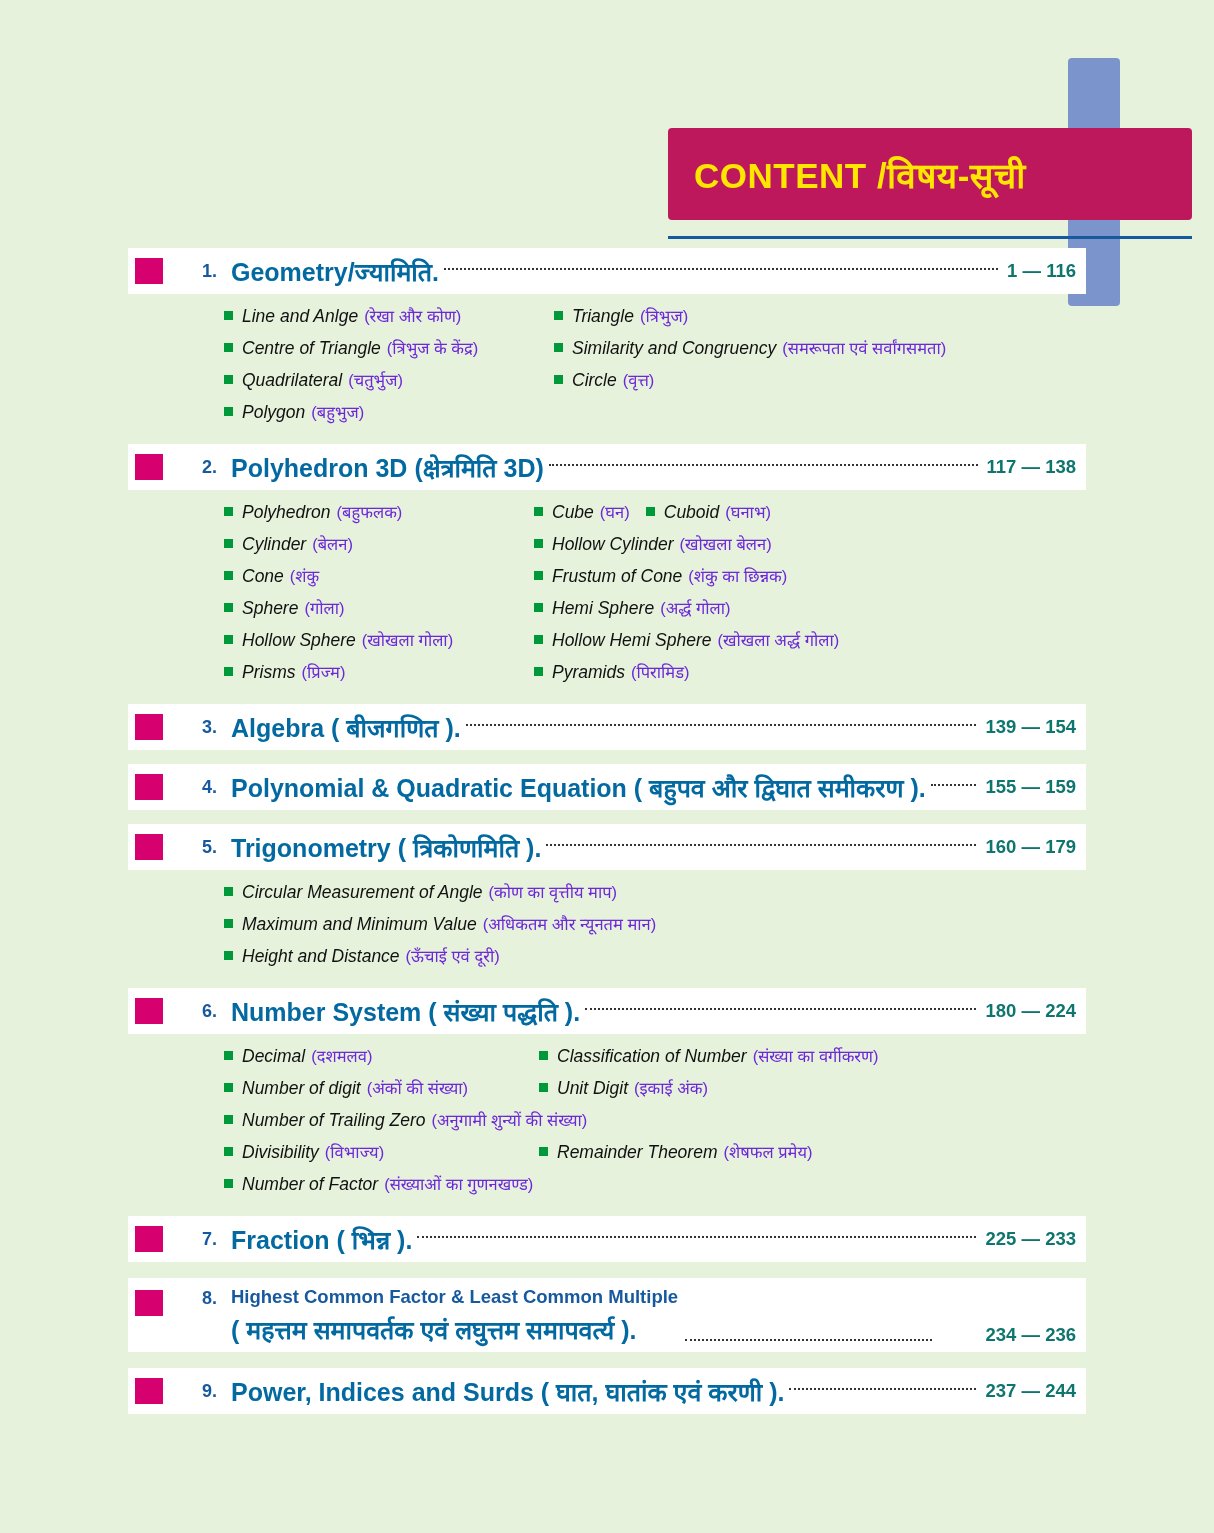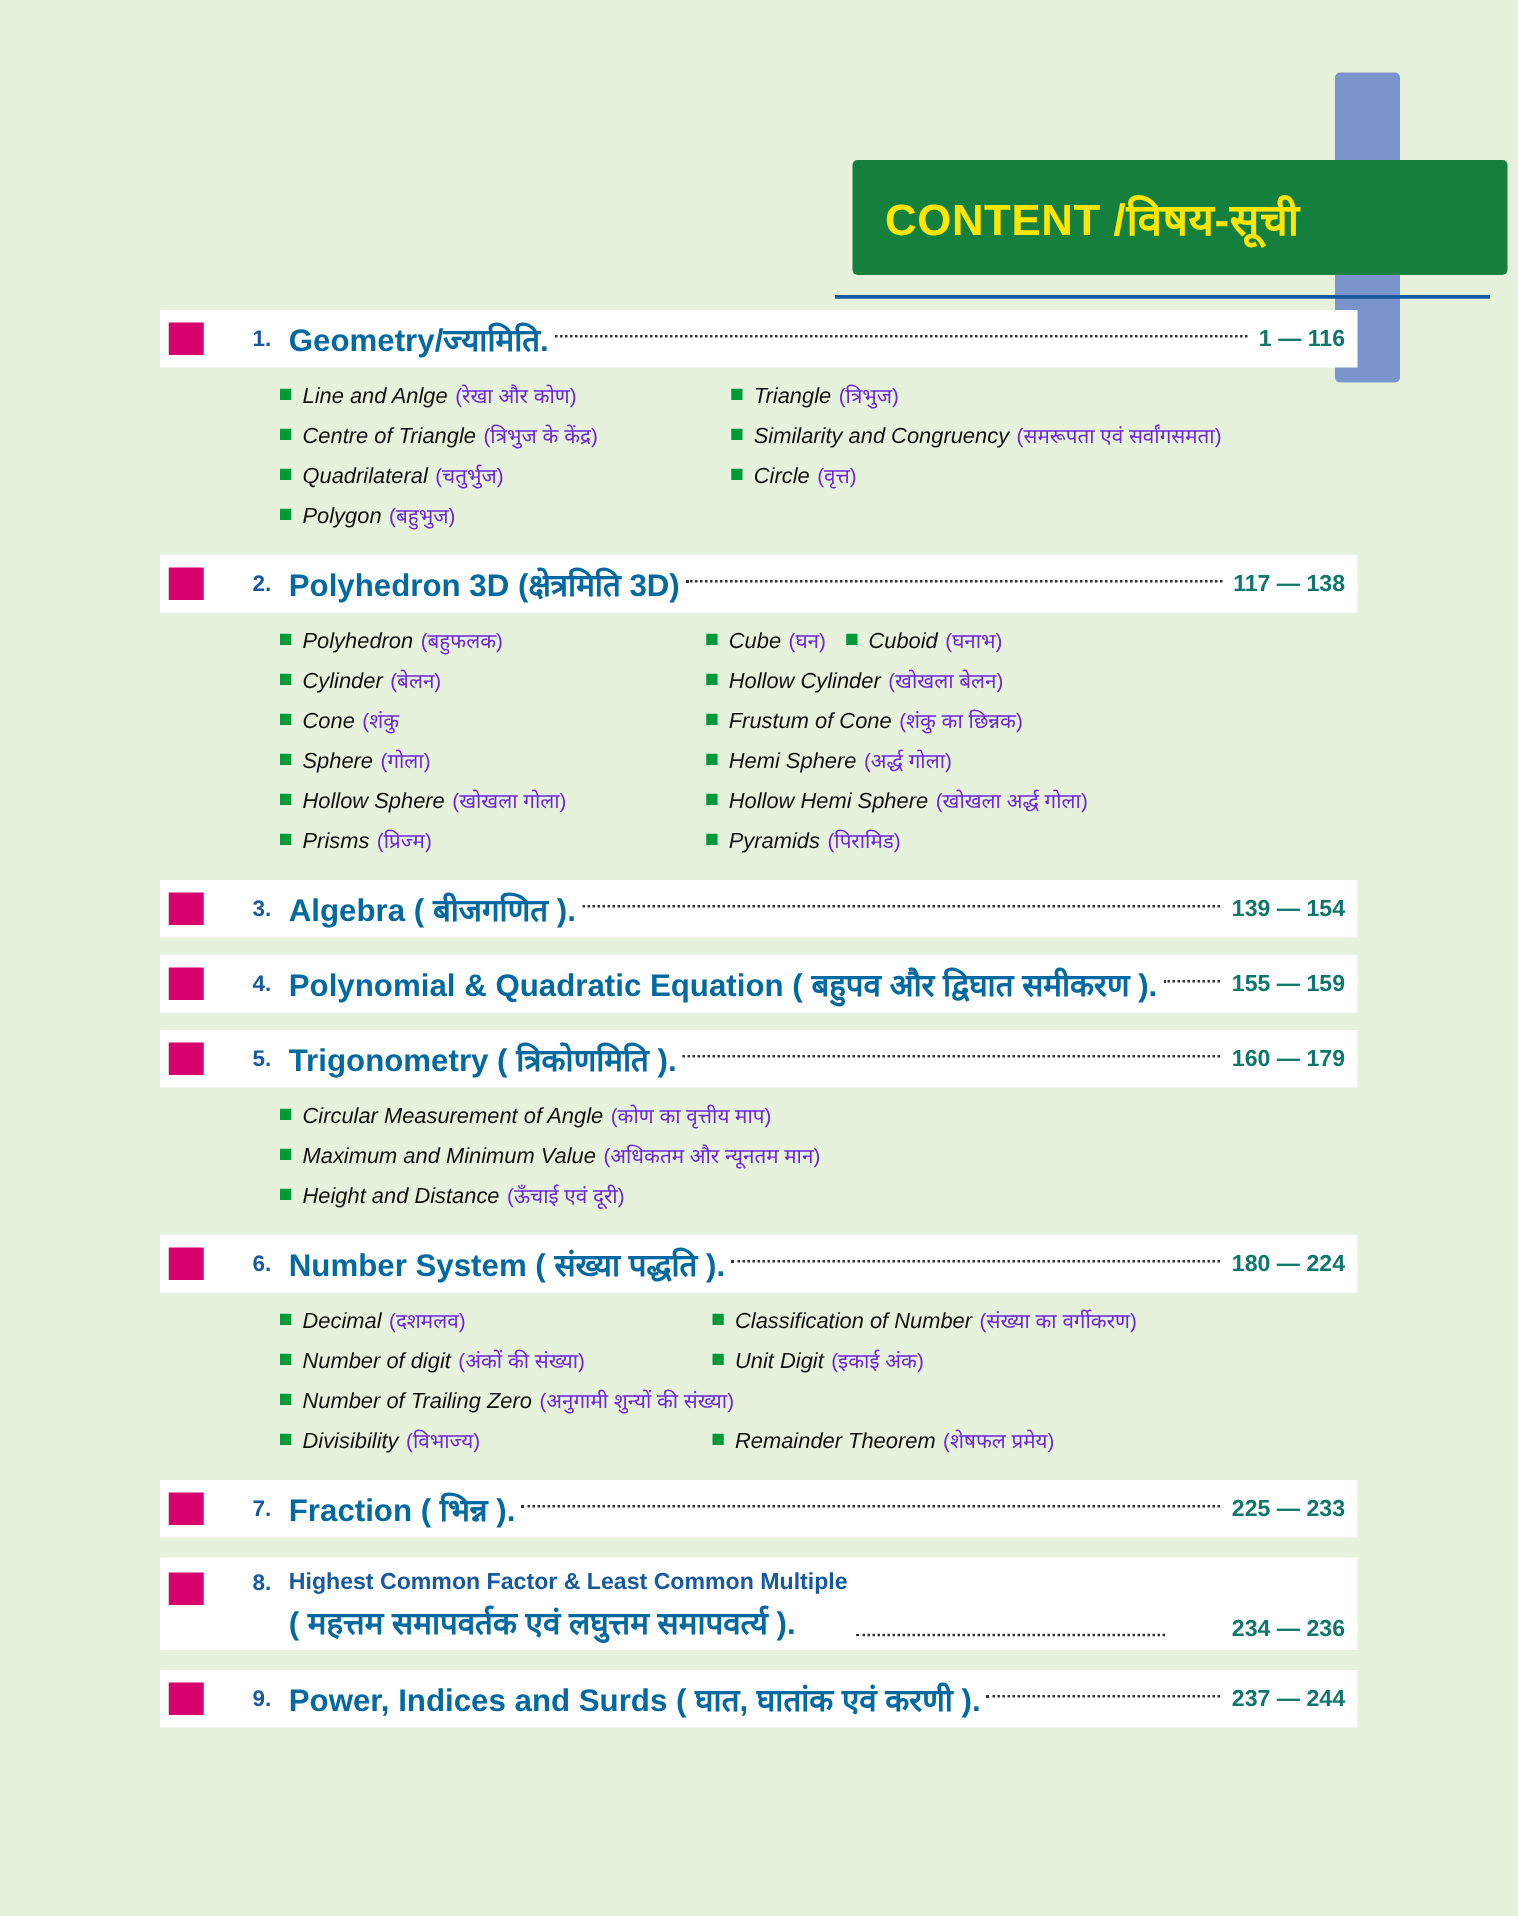--- a/index.html
+++ b/index.html
@@ -31,29 +31,28 @@
     height: 248px;
     background: #7b95cc;
     border-radius: 4px;
   }
   .content-banner {
     position: absolute;
     left: 668px;
     top: 128px;
     width: 524px;
     height: 92px;
-    background: #15803d;
+    background: #be185d;
     border-radius: 4px;
     display: flex;
     align-items: center;
     justify-content: flex-start;
     padding-left: 26px;
     box-sizing: border-box;
     overflow: hidden;
-    margin-left: 14px;
   }
   .content-banner .title {
     color: #ffe600;
     font-size: 35px;
     font-weight: bold;
     letter-spacing: 0.5px;
     white-space: nowrap;
   }
   .banner-underline {
     position: absolute;
@@ -176,21 +175,21 @@
     font-size: 17.5px;
   }
   .sub-hi {
     color: #6d28d9;
     font-size: 16.5px;
     margin-left: 6px;
   }
   .col-a { width: 330px; flex: 0 0 330px; }
   .col-a2 { width: 315px; flex: 0 0 315px; }
   .col-b { flex: 1 1 auto; }
-  .pad-left { padding-left: 96px; gap: 31px; }
+  .pad-left { padding-left: 96px; }
   .gap-ch2 .col-a { width: 310px; flex: 0 0 310px;}
   .inline-pair { display: flex; align-items: flex-end; }
   .inline-pair .subitem + .subitem { margin-left: 16px; }
 </style>
 </head>
 <body>
 
 <div class="header-wrap">
   <div class="blue-tab"></div>
   <div class="content-banner">
@@ -445,20 +444,27 @@
             <span class="bullet"></span>
             <span class="sub-en">Divisibility</span>
             <span class="sub-hi">(विभाज्य)</span>
           </div>
         <div class="subitem col-b">
             <span class="bullet"></span>
             <span class="sub-en">Remainder Theorem</span>
             <span class="sub-hi">(शेषफल प्रमेय)</span>
           </div>
       </div>
+      <div class="subrow pad-left">
+        <div class="subitem">
+            <span class="bullet"></span>
+            <span class="sub-en">Number of Factor</span>
+            <span class="sub-hi">(संख्याओं का गुणनखण्ड)</span>
+          </div>
+      </div>
     </div>
   </div>
 
   <div class="chapter" style="margin-bottom:16px;">
     <div class="chapter-row">
       <div class="sq"></div>
       <div class="chno">7.</div>
       <div class="chtitle"><span>Fraction </span><span class="hi">( भिन्न ).</span></div>
       <div class="dots"></div>
       <div class="pages">225 — 233</div>

